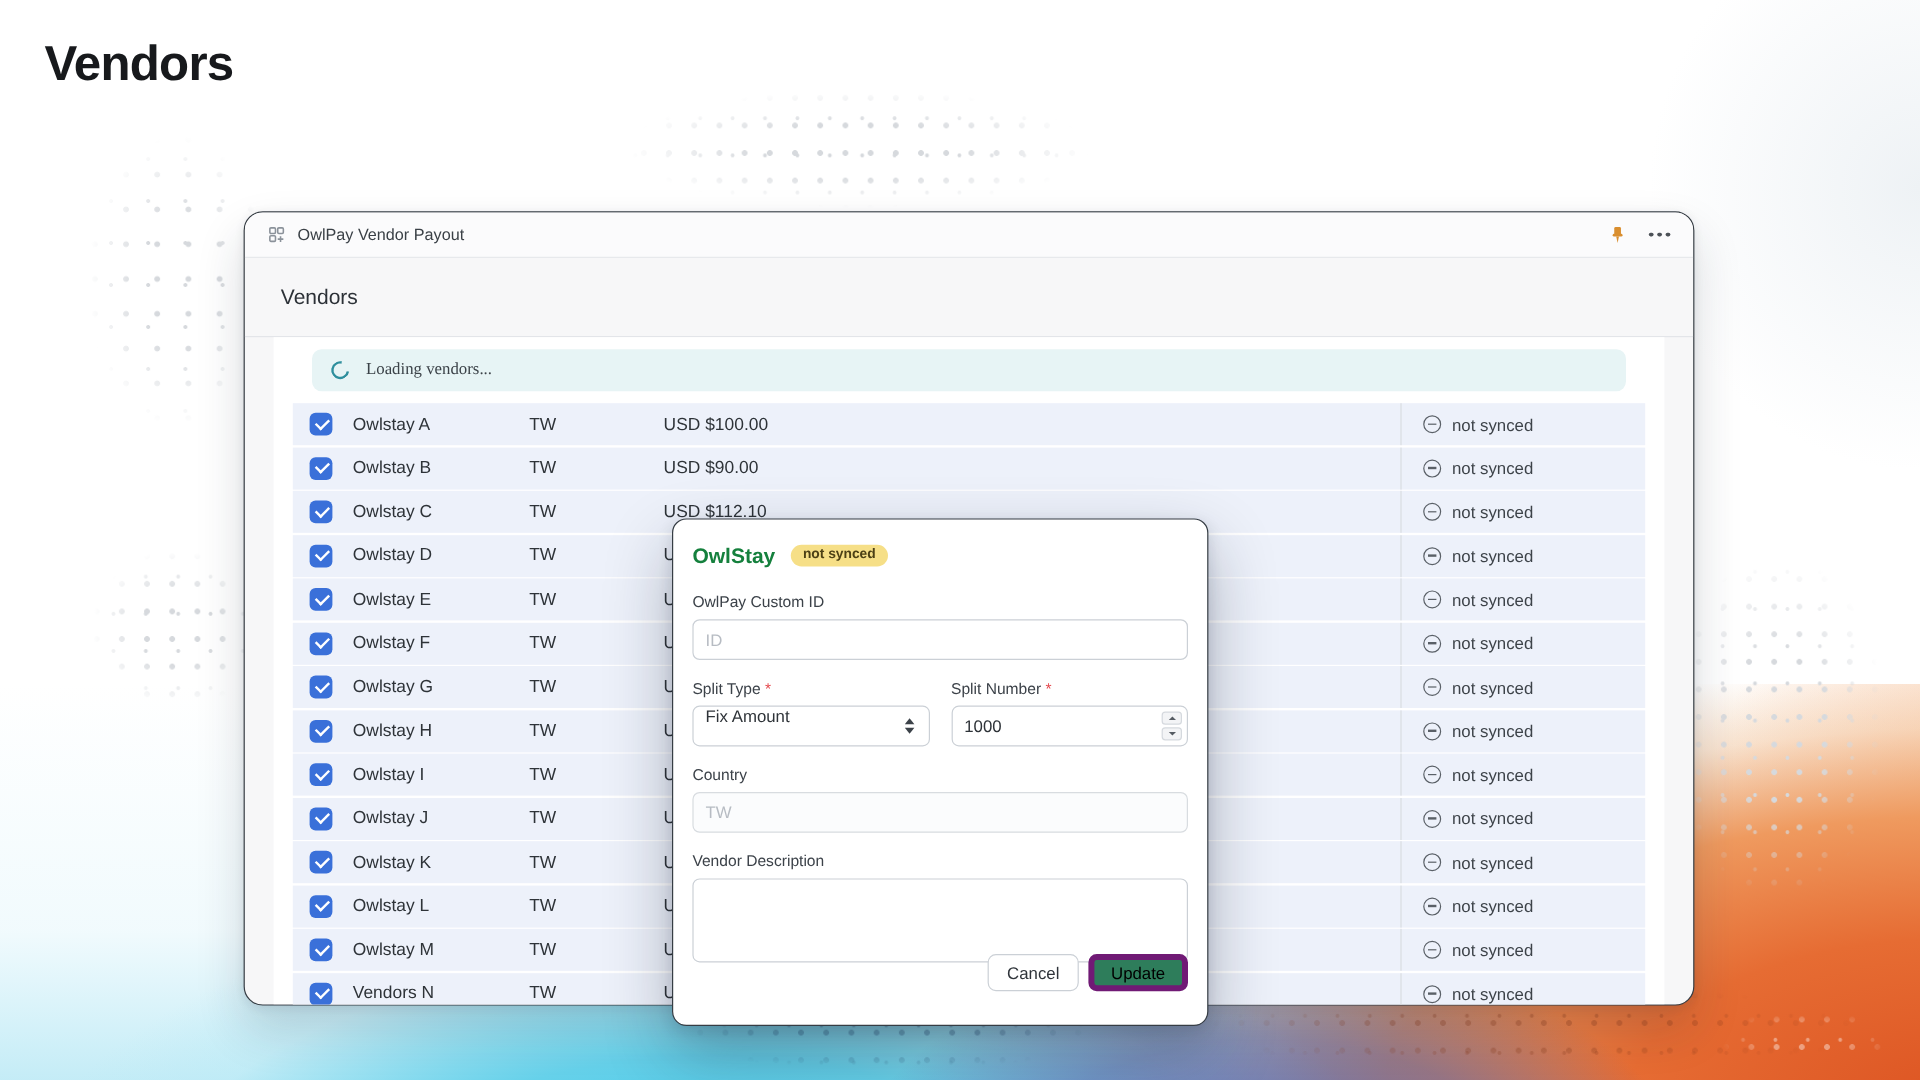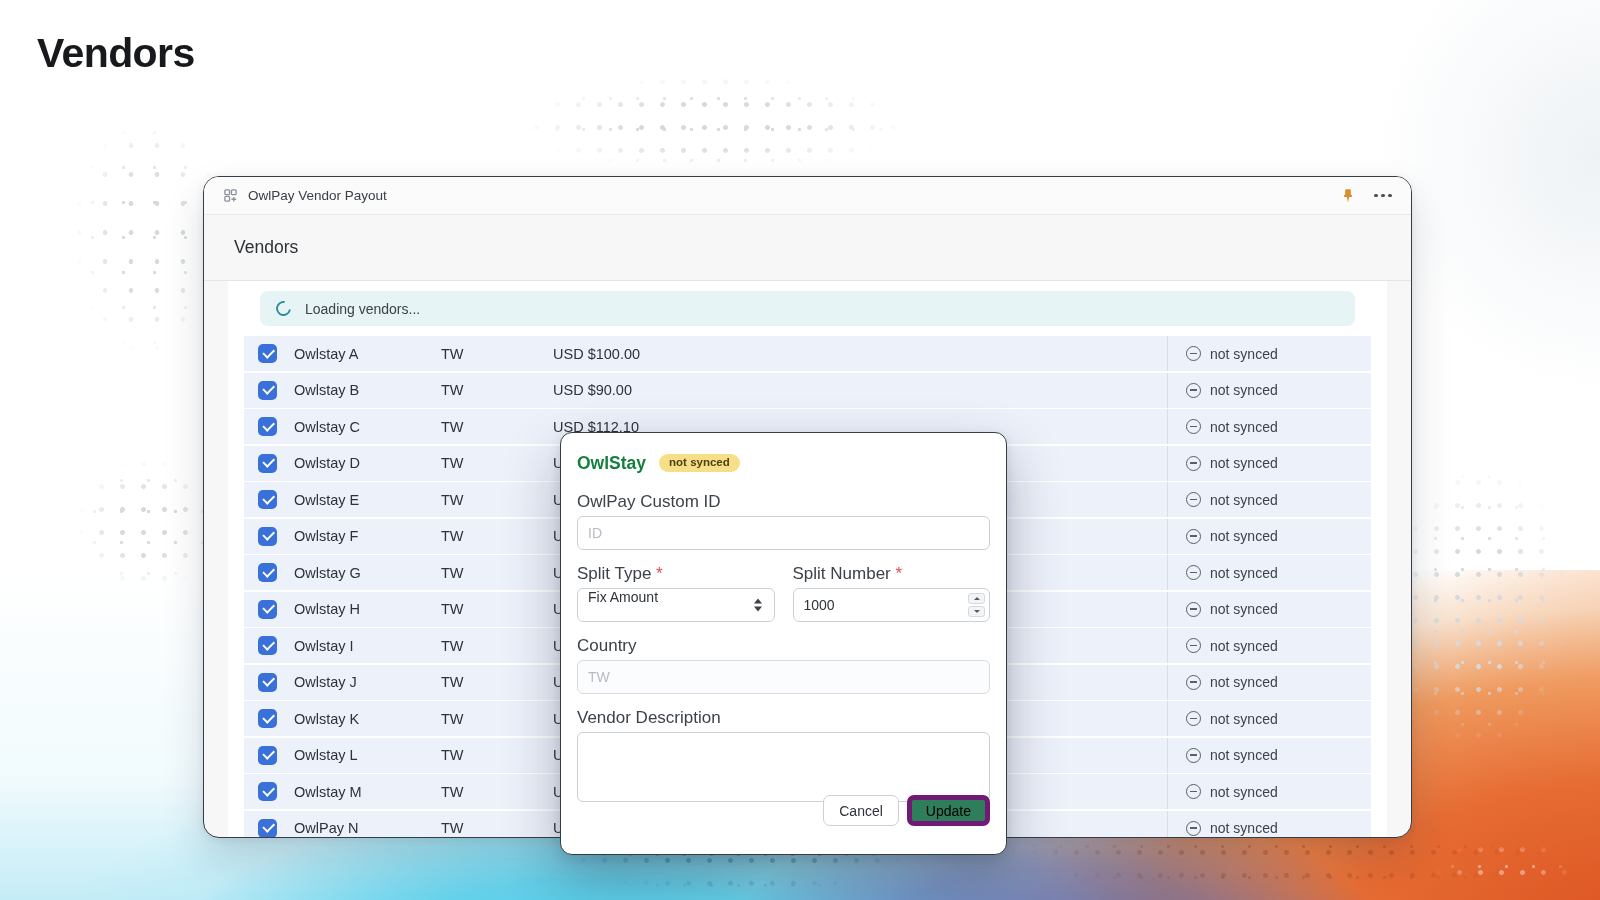--- a/index.html
+++ b/index.html
@@ -53,21 +53,21 @@
   .pin-btn { width:16px; height:16px; cursor:pointer; }
   .more-btn { display:flex; gap:3.5px; align-items:center; cursor:pointer; padding:4px 0; }
   .more-btn i { width:3.6px; height:3.6px; border-radius:50%; background:#4c5157; }
 
   .win-section { height:66px; display:flex; align-items:center; padding:0 30px;
     border-bottom:1px solid #e3e5e9; font-size:17.5px; color:#2c3137; background:#f7f7f8; }
 
   .card { margin:0 24px; height:calc(100% - 104px); background:#ffffff; padding:10px 16px 0; }
 
   .banner { height:35px; margin:0 16px 10px; background:#e7f4f5; border-radius:8px;
-    display:flex; align-items:center; gap:14px; padding:0 16px; }
+    display:flex; align-items:center; gap:14px; padding:0 16px;font-family:Liberation Serif, serif; }
   .spinner { width:15px; height:15px; border-radius:50%; flex:0 0 auto;
     border:2.6px solid #2f8f9d; border-right-color:transparent; transform:rotate(-35deg); }
   .banner-text { font-size:14px; color:#3b4248; }
 
   
   .vrow { height:35px; margin-bottom:1.5px; background:#edf1fa;
     display:grid; grid-template-columns:50px 147px 112px auto 204px;
     align-items:center; font-size:14.5px; color:#2e3338; }
   .cell-check { padding-left:14px; display:flex; align-items:center; }
   .checkbox { width:19px; height:19px; background:#3a70d9; border-radius:5px; position:relative; cursor:pointer; }
@@ -82,21 +82,21 @@
 
   
   .modal { position:absolute; left:560px; top:432px; width:447px; height:423px;
     background:#fff; border:1px solid #363d44; border-radius:12px; z-index:10;
     box-shadow:0 24px 56px rgba(18,28,48,0.30), 0 4px 12px rgba(18,28,48,0.12);
     padding:15px 16px; overflow:hidden; }
   .modal-title-row { display:flex; align-items:center; gap:13px; height:30px; }
   .modal-title { font-size:17.5px; font-weight:700; color:#15803d; }
   .badge { background:#f6df87; color:#4c4015; font-size:11.5px; font-weight:600;
     padding:3.5px 10px; border-radius:10px; line-height:1; }
-  .f-label { font-size:17px; color:#3c4249; margin:16px 0 6px; line-height:16px; }
+  .f-label { font-size:13px; color:#3c4249; margin:16px 0 6px; line-height:16px; }
   .req { color:#e5484d; }
   .t-input, .sel-box, .t-area { width:100%; border:1px solid #cbd0d6; border-radius:6px;
     font-size:14px; color:#2e3338; background:#fff; font-family:"Liberation Sans",sans-serif; }
   .t-input { height:34px; padding:0 10px; }
   .t-input::placeholder, .t-area::placeholder { color:#b7bcc3; }
   .t-input:disabled { background:#fbfcfd; border-color:#d8dce0; color:#aeb3ba; }
   .split-row { display:flex; gap:18px; }
   .split-col { flex:1; min-width:0; }
   .sel-box { height:34px; display:flex; align-items:flex-start; padding:0 30px 0 10px;
     position:relative; cursor:pointer; }
@@ -338,21 +338,21 @@
     <span class="cell-status">
       <span class="circle-minus"></span>
       <span>not synced</span>
     </span>
   </div>
 
   <div class="vrow">
     <span class="cell-check">
       <span class="checkbox"></span>
     </span>
-    <span>OwlPay N</span>
+    <span>Vendors N</span>
     <span>TW</span>
     <span>USD</span>
     <span class="cell-status">
       <span class="circle-minus"></span>
       <span>not synced</span>
     </span>
   </div>
 </div>
   </div>
 </div>

